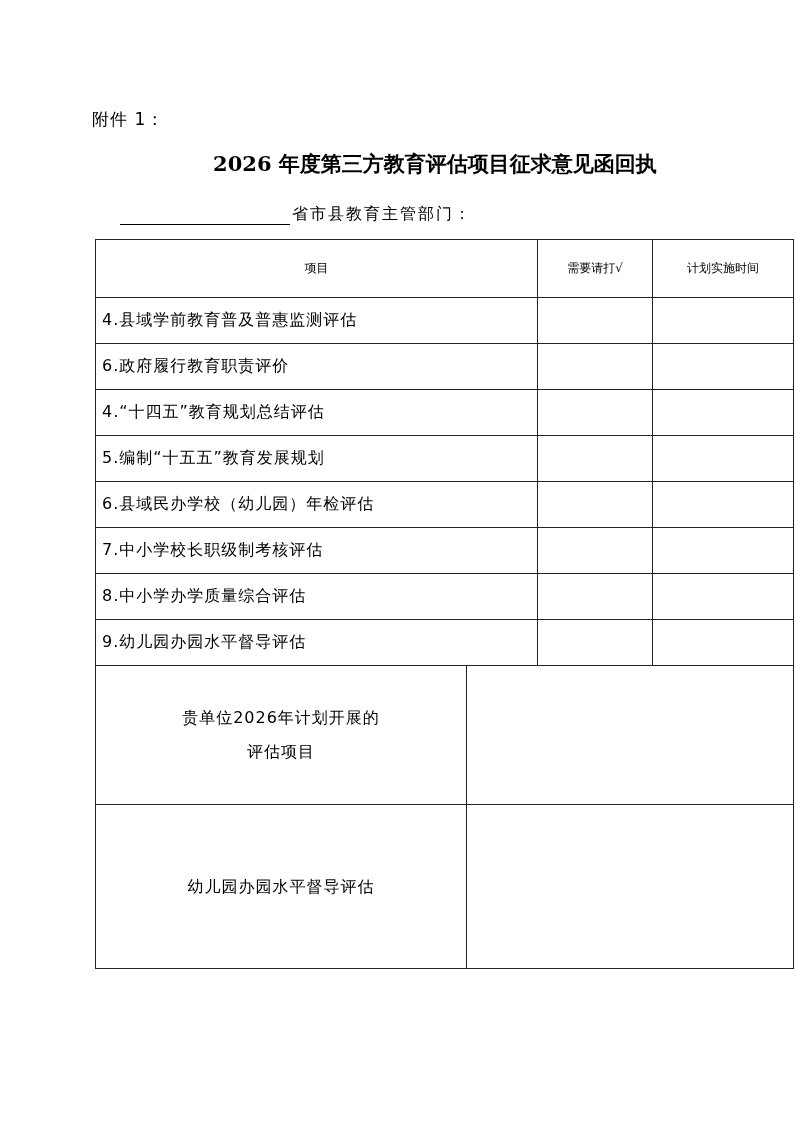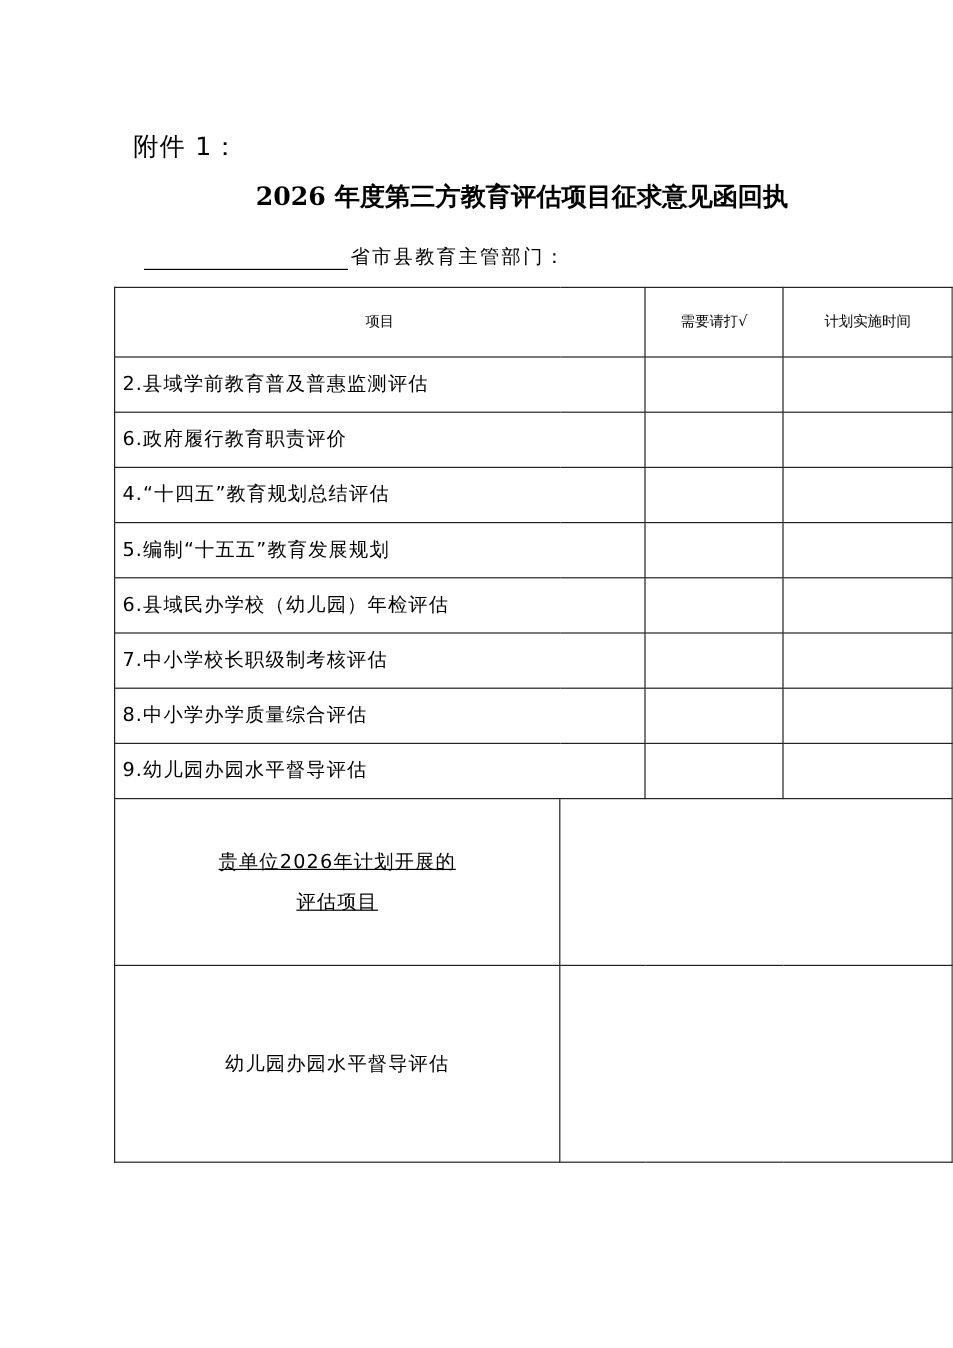--- a/index.html
+++ b/index.html
@@ -1,28 +1,28 @@
 <!DOCTYPE html>
 <html><head>
 <meta charset="utf-8">
 <style>
   html, body { margin: 0; padding: 0; background: #ffffff; }
   body { width: 794px; height: 1123px; position: relative; overflow: hidden;
          font-family: "DejaVu Sans", "Liberation Sans", sans-serif; color: #000; }
-  .attach { position: absolute; left: 111px; top: 108px; font-size: 21px; letter-spacing: 1px; }
+  .attach { position: absolute; left: 92px; top: 108px; font-size: 17px; letter-spacing: 1px; }
   .title { position: absolute; left: 0; width: 794px; top: 150px; text-align: center;
            font-family: "DejaVu Serif", "Liberation Serif", serif; font-weight: bold; font-size: 21px; padding-left: 38px; }
   .recipient { position: absolute; left: 120px; top: 204px; font-size: 16px; letter-spacing: 2px; display: flex; align-items: flex-end; }
   .recipient .blank { display: inline-block; width: 170px; border-bottom: 1px solid #000; height: 20px; margin-right: 2px; }
   table { position: absolute; left: 95px; top: 239px; width: 628px; border-collapse: collapse; table-layout: fixed; }
   td, th { border: 1.3px solid #222; padding: 0; font-weight: normal; }
   th { height: 57px; font-weight: normal; font-size: 12px; text-align: center; }
   td.item { height: 45px; font-size: 16px; padding-left: 6px; letter-spacing: 1px; white-space: nowrap; }
   td.big-label { text-align: center; font-size: 16px; letter-spacing: 1px; line-height: 34px; }
-  .row-plan td { height: 138px; text-decoration: underline; }
+  .row-plan td { height: 138px; }
   .row-sugg td { height: 163px; }
 </style>
 </head>
 <body>
 
 <div class="attach">附件 1：</div>
 <div class="title">2026 年度第三方教育评估项目征求意见函回执</div>
 <div class="recipient">
   <span class="blank"></span>
   <span>省市县教育主管部门：</span>
@@ -35,21 +35,21 @@
       <col style="width:115px">
       <col style="width:141px">
   </colgroup>
   <tbody>
       <tr>
     <th colspan="2">项目</th>
     <th>需要请打√</th>
     <th>计划实施时间</th>
   </tr>
   <tr>
-    <td colspan="2" class="item">2.县域学前教育普及普惠监测评估</td>
+    <td colspan="2" class="item">4.县域学前教育普及普惠监测评估</td>
     <td></td>
     <td></td>
   </tr>
   <tr>
     <td colspan="2" class="item">6.政府履行教育职责评价</td>
     <td></td>
     <td></td>
   </tr>
   <tr>
     <td colspan="2" class="item">4.“十四五”教育规划总结评估</td>

